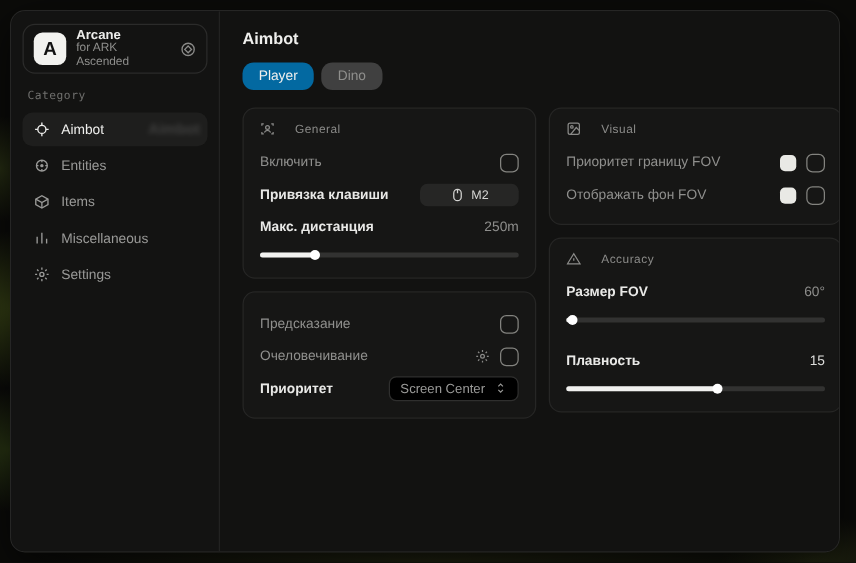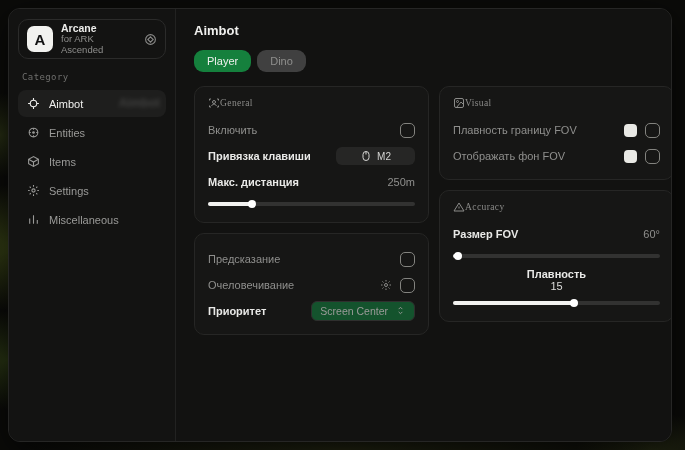--- a/index.html
+++ b/index.html
@@ -63,31 +63,31 @@
   .session-line1 { color:#8d8d8b; font-size:9.5px; font-family:"DejaVu Sans Mono", monospace; }
   .session-line2 { color:#e9e9e7; font-size:10px; font-weight:bold; }
   
   .main { flex:1; padding:14px 0 0 18px; background:#121211; }
   .page-title { color:#efefed; font-size:13px; font-weight:bold; }
   .tabs { display:flex; gap:6px; margin-top:12px; }
   .tab {
     padding:5px 13px; border-radius:9px; font-size:11px;
     background:#404040; color:#8f8f8d; cursor:pointer;
   }
-  .tab.active { background:#15803d; color:#f0f0ee; }
+  .tab.active { background:#0369a1; color:#f0f0ee; }
   .cards { display:flex; gap:10px; margin-top:14px; }
   .col { display:flex; flex-direction:column; gap:10px; width:235px; }
   .card {
     background:#161615; border:1px solid #262625; border-radius:10px;
     padding:10px 13px 12px 13px;
   }
   .card-head {
-    display:flex; align-items:center; gap:0; color:#8b8b89;
+    display:flex; align-items:center; gap:16px; color:#8b8b89;
     font-size:9.5px; letter-spacing:.4px; margin-bottom:10px;
-    font-family:Liberation Serif, serif;
+    font-family:Liberation Sans, sans-serif;
   }
   .card-head svg { color:#8b8b89; }
   .row {
     display:flex; align-items:center; justify-content:space-between;
     min-height:22px; margin-top:4px;
   }
   .lbl { font-size:11px; color:#8f8f8d; }
   .lbl.bright { color:#e9e9e7; font-weight:bold; }
   .val { font-size:11px; color:#8f8f8d; }
   .val.bright { color:#dcdcda;text-align:right; }
@@ -95,21 +95,21 @@
     width:15px; height:15px; border:1.5px solid #83837f; border-radius:5px;
     background:transparent; cursor:pointer;
   }
   .swatch { width:13px; height:13px; border-radius:4px; background:#e9e9e5; cursor:pointer; }
   .ctrl-group { display:flex; align-items:center; gap:8px; }
   .keybind {
     display:flex; align-items:center; gap:5px; background:#262625;
     border-radius:6px; padding:3px 24px; color:#d4d4d2; font-size:10px; cursor:pointer;
   }
   .dropdown {
-    display:flex; gap:7px; background:#14532d;
+    display:flex; gap:7px; background:#000000;
     border:1px solid #2f2f2e; border-radius:6px; padding:3px 8px;
     color:#9b9b99; font-size:10.5px; cursor:pointer;
   }
   .slider { position:relative; height:4px; border-radius:2px; background:#323231; margin:9px 0 4px 0; cursor:pointer; }
   .slider .fill { position:absolute; left:0; top:0; height:100%; border-radius:2px; background:#f1f1ef; }
   .slider .thumb {
     position:absolute; top:50%; width:8px; height:8px; border-radius:50%;
     background:#ffffff; transform:translate(-3px,-50%);
   }
   .gear-mini { color:#8a8a88; display:flex; align-items:center; }
@@ -167,34 +167,34 @@
             <path d="M21 8l-9-5-9 5v8l9 5 9-5z"></path>
               <path d="M3 8l9 5 9-5M12 13v8"></path>
           </svg>
         </span>
         <span>Items</span>
       </div>
 
       <div class="nav-item">
         <span class="nicon">
           <svg width="13" height="13" viewBox="0 0 24 24" fill="none" stroke="currentColor" stroke-width="2">
+            <path d="M5 20V10M12 20V4M19 20v-7"></path>
+          </svg>
+        </span>
+        <span>Miscellaneous</span>
+      </div>
+
+      <div class="nav-item">
+        <span class="nicon">
+          <svg width="13" height="13" viewBox="0 0 24 24" fill="none" stroke="currentColor" stroke-width="2">
             <circle cx="12" cy="12" r="3"></circle>
             <path d="M12 2v3M12 19v3M4.9 4.9l2.1 2.1M17 17l2.1 2.1M2 12h3M19 12h3M4.9 19.1L7 17M17 7l2.1-2.1"></path>
           </svg>
         </span>
         <span>Settings</span>
-      </div>
-
-      <div class="nav-item">
-        <span class="nicon">
-          <svg width="13" height="13" viewBox="0 0 24 24" fill="none" stroke="currentColor" stroke-width="2">
-            <path d="M5 20V10M12 20V4M19 20v-7"></path>
-          </svg>
-        </span>
-        <span>Miscellaneous</span>
       </div>
 
     </div>
 
     <div class="side-spacer"></div>
 
   </div>
 
   <div class="main">
 
@@ -276,21 +276,21 @@
         <div class="card">
           <div class="card-head">
             <svg width="12" height="12" viewBox="0 0 24 24" fill="none" stroke="currentColor" stroke-width="2">
               <rect x="3" y="3" width="18" height="18" rx="3"></rect>
                 <circle cx="9" cy="9" r="2"></circle>
                 <path d="M21 15l-5-5-9 11"></path>
             </svg>
             <span>Visual</span>
           </div>
           <div class="row">
-            <span class="lbl">Плавность границу FOV</span>
+            <span class="lbl">Приоритет границу FOV</span>
             <span class="ctrl-group">
               <span class="swatch"></span>
               <span class="checkbox"></span>
             </span>
           </div>
           <div class="row">
             <span class="lbl">Отображать фон FOV</span>
             <span class="ctrl-group">
               <span class="swatch"></span>
               <span class="checkbox"></span>
@@ -307,21 +307,21 @@
             <span>Accuracy</span>
           </div>
           <div class="row">
             <span class="lbl bright">Размер FOV</span>
             <span class="val">60°</span>
           </div>
           <div class="slider">
             <div class="fill" style="width: 2%;"></div>
             <div class="thumb" style="left: 2%;"></div>
           </div>
-          <div class="row" style="margin-top:10px;flex-direction:column;">
+          <div class="row" style="margin-top:20px;">
             <span class="lbl bright">Плавность</span>
             <span class="val bright">15</span>
           </div>
           <div class="slider">
             <div class="fill" style="width: 58%;"></div>
             <div class="thumb" style="left: 58%;"></div>
           </div>
         </div>
 
       </div>

